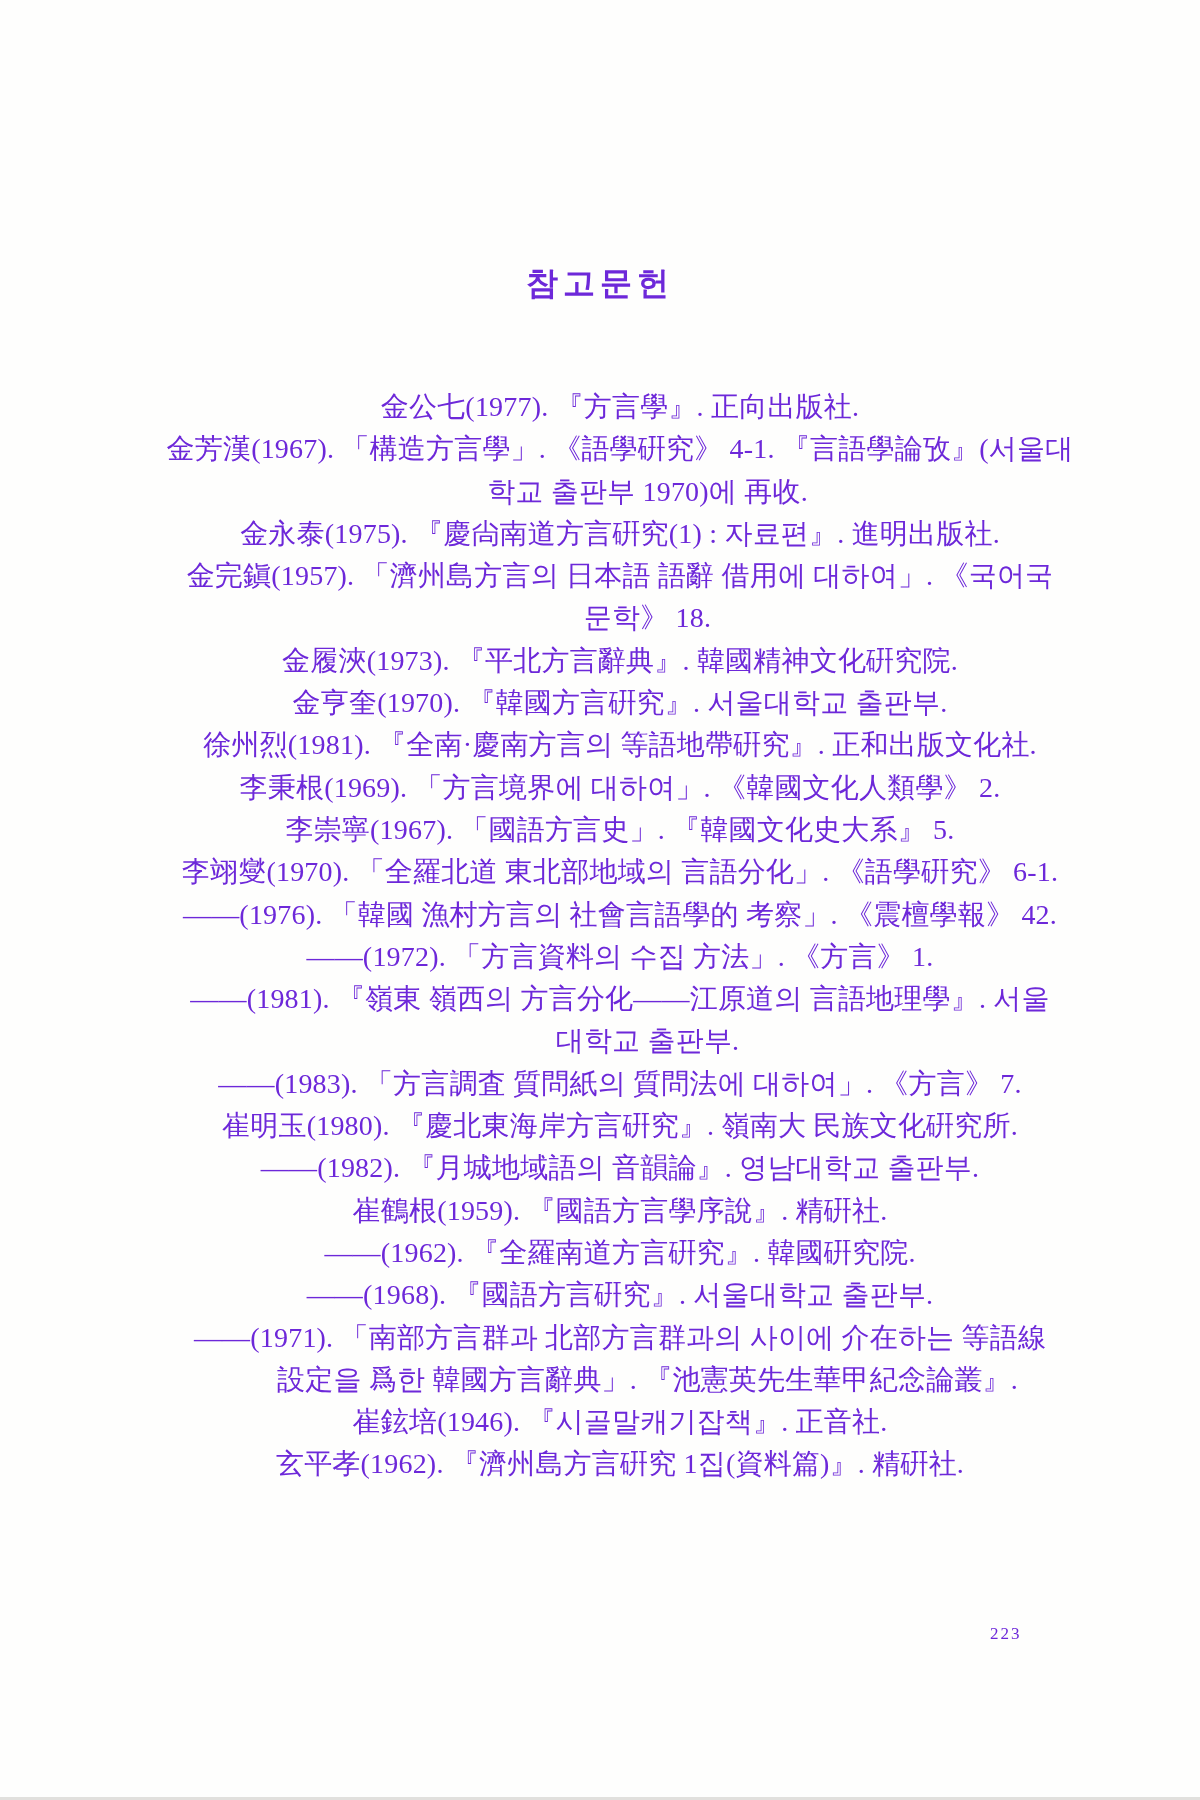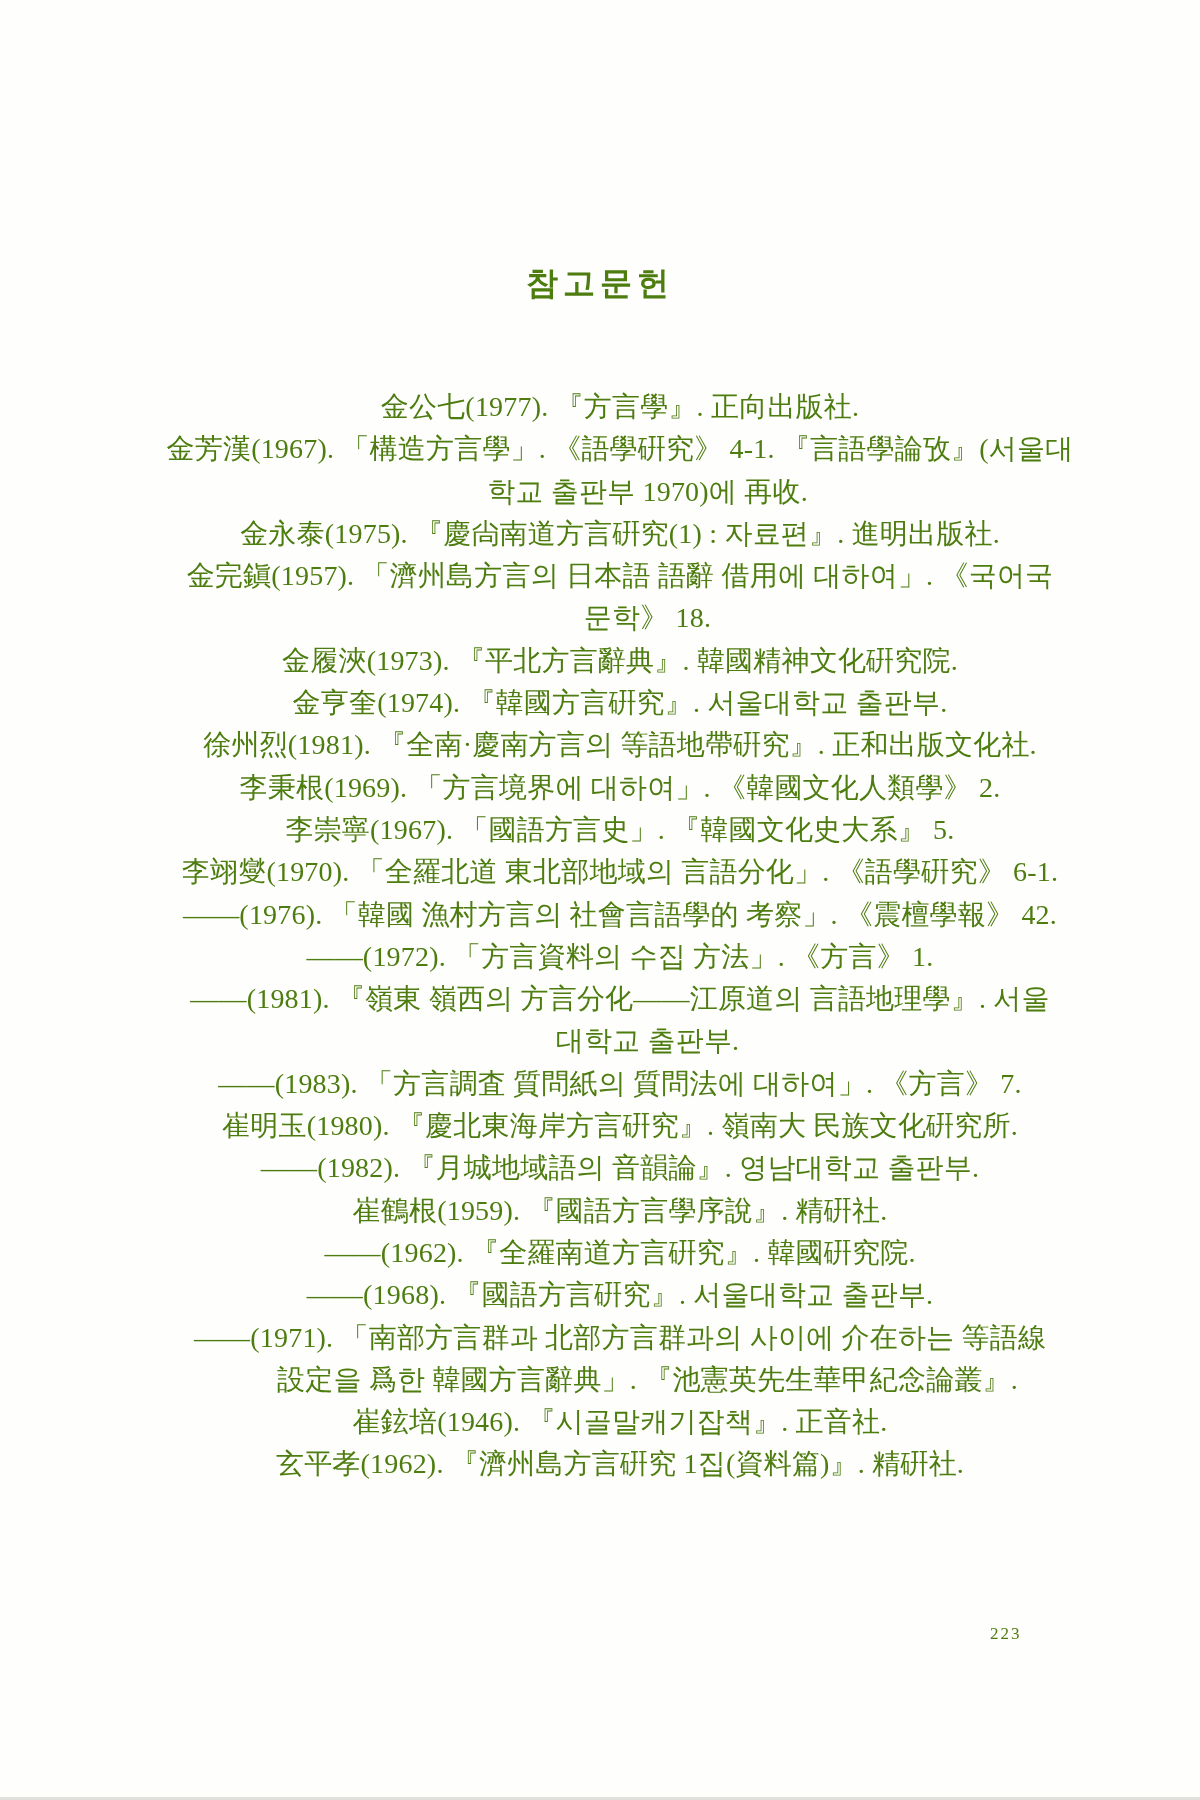--- a/index.html
+++ b/index.html
@@ -5,21 +5,21 @@
   html, body {
     margin: 0;
     padding: 0;
     background: #ffffff;
   }
   .scan-page {
     position: relative;
     width: 1200px;
     height: 1800px;
     background: #fefefd;
-    color: #4d7c0f;
+    color: #6d28d9;
     font-family: "Liberation Serif", "DejaVu Serif", serif;
     overflow: hidden;
   }
   .scan-page::after {
     
     content: "";
     position: absolute;
     left: 0;
     right: 0;
     bottom: 0;
@@ -78,21 +78,21 @@
         <div class="line">金永泰(1975). 『慶尙南道方言硏究(1) : 자료편』. 進明出版社.</div>
       </div>
       <div class="entry">
         <div class="line">金完鎭(1957). 「濟州島方言의 日本語 語辭 借用에 대하여」. 《국어국</div>
         <div class="line cont">문학》 18.</div>
       </div>
       <div class="entry">
         <div class="line">金履浹(1973). 『平北方言辭典』. 韓國精神文化硏究院.</div>
       </div>
       <div class="entry">
-        <div class="line">金亨奎(1974). 『韓國方言硏究』. 서울대학교 출판부.</div>
+        <div class="line">金亨奎(1970). 『韓國方言硏究』. 서울대학교 출판부.</div>
       </div>
       <div class="entry">
         <div class="line">徐州烈(1981). 『全南·慶南方言의 等語地帶硏究』. 正和出版文化社.</div>
       </div>
       <div class="entry">
         <div class="line">李秉根(1969). 「方言境界에 대하여」. 《韓國文化人類學》 2.</div>
       </div>
       <div class="entry">
         <div class="line">李崇寧(1967). 「國語方言史」. 『韓國文化史大系』 5.</div>
       </div>

